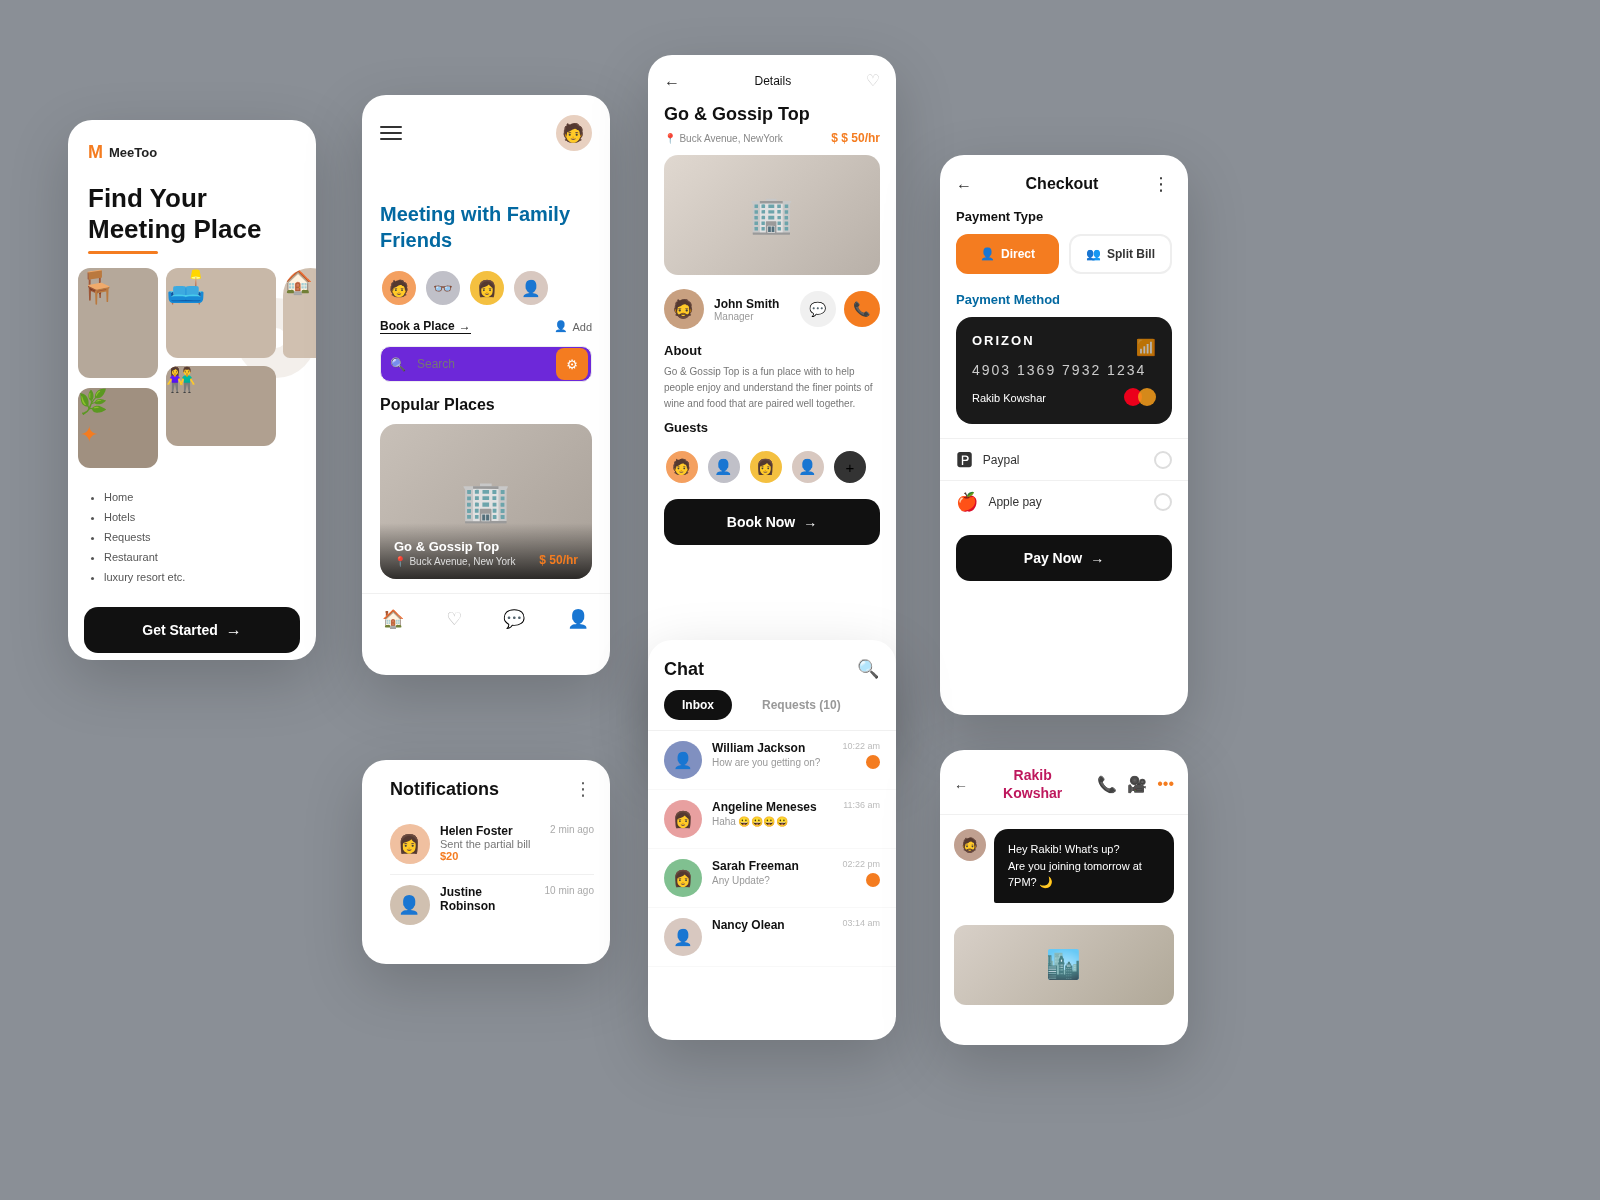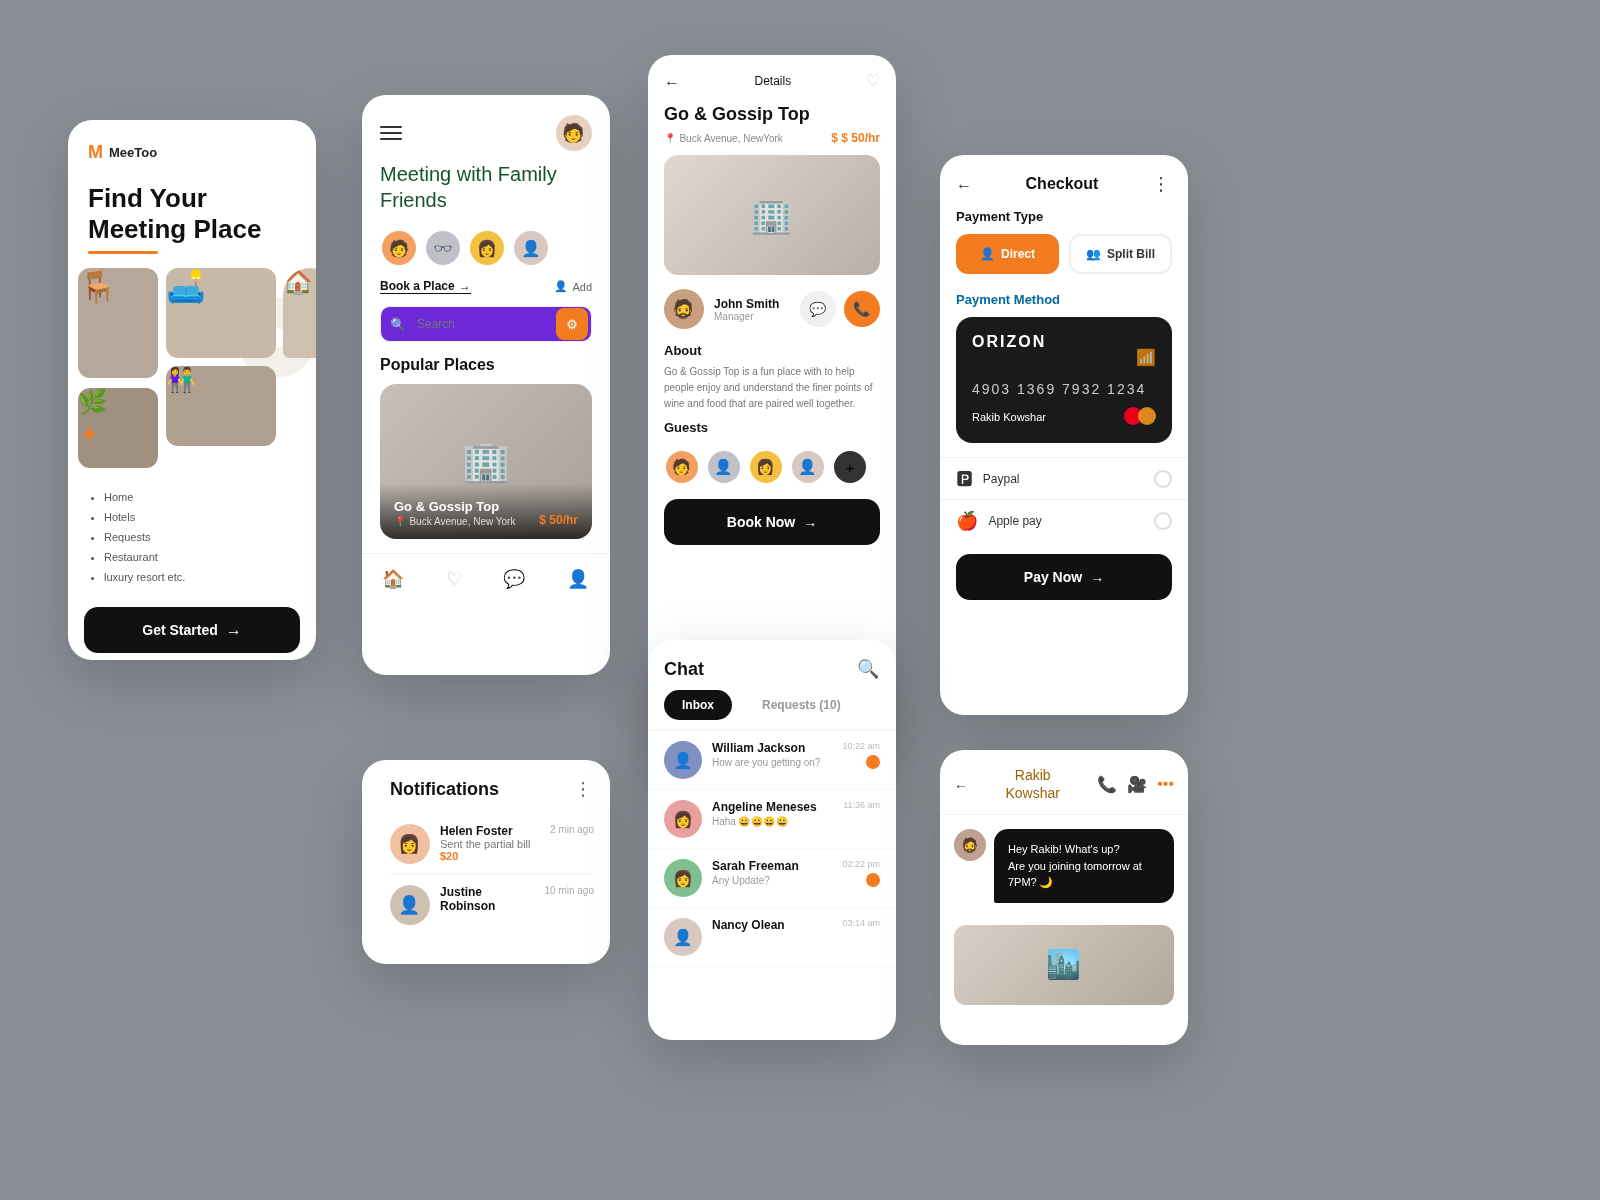--- a/index.html
+++ b/index.html
@@ -44,21 +44,21 @@
     .s1-btn { margin: 10px 16px 0; background: #111; color: #fff; border-radius: 14px; padding: 14px 20px; display: flex; align-items: center; justify-content: center; gap: 8px; font-size: 14px; font-weight: 600; }
     .s1-btn-arrow { font-size: 16px; }
 
     
     #s2 { width: 248px; height: 580px; top: 95px; left: 362px; }
     .s2-header { display: flex; justify-content: space-between; align-items: center; padding: 20px 18px 10px; }
     .s2-hamburger { display: flex; flex-direction: column; gap: 4px; }
     .s2-hamburger span { width: 22px; height: 2px; background: #333; border-radius: 2px; display: block; }
     .s2-avatar-sm { width: 36px; height: 36px; border-radius: 50%; background: #e8d0c0; overflow: hidden; display: flex; align-items: center; justify-content: center; font-size: 18px; }
     .s2-title { padding: 0 18px 16px; }
-    .s2-title h2 { font-size: 20px; font-weight: 400; color: #14532d; line-height: 1.3; }
+    .s2-title h2 { font-size: 20px; font-weight: 700; color: #0369a1; line-height: 1.3; margin-top: 40px; }
     .s2-guests { display: flex; align-items: center; gap: 6px; padding: 0 18px 12px; }
     .s2-guest-av { width: 38px; height: 38px; border-radius: 50%; border: 2px solid #fff; background: #ccc; overflow: hidden; display: flex; align-items: center; justify-content: center; font-size: 16px; }
     .s2-book { display: flex; align-items: center; justify-content: space-between; padding: 0 18px 12px; }
     .s2-book-link { font-size: 12px; font-weight: 600; color: #111; border-bottom: 1px solid #111; display: flex; align-items: center; gap: 4px; }
     .s2-add-btn { display: flex; align-items: center; gap: 4px; font-size: 11px; color: #666; }
     .s2-search { margin: 0 18px 14px; position: relative; }
     .s2-search input { width: 100%; border: 1px solid #eee; border-radius: 10px; padding: 10px 16px 10px 36px; font-size: 12px; color: #aaa; background: #6d28d9; }
     .s2-search-icon { position: absolute; left: 10px; top: 50%; transform: translateY(-50%); color: #aaa; font-size: 13px; }
     .s2-filter-btn { position: absolute; right: 4px; top: 50%; transform: translateY(-50%); width: 32px; height: 32px; background: #f47c20; border-radius: 8px; display: flex; align-items: center; justify-content: center; color: #fff; font-size: 13px; }
     .s2-section-title { padding: 0 18px 10px; font-size: 16px; font-weight: 700; color: #111; }
@@ -105,21 +105,21 @@
     .s4-back { font-size: 16px; color: #333; }
     .s4-title { font-size: 16px; font-weight: 700; color: #111; }
     .s4-dots { font-size: 18px; color: #333; letter-spacing: 2px; }
     .s4-section-label { padding: 0 16px 10px; font-size: 13px; font-weight: 700; color: #111; }
     .s4-payment-type { display: flex; gap: 10px; padding: 0 16px 18px; }
     .s4-pt-btn { flex: 1; padding: 11px 0; border-radius: 12px; display: flex; align-items: center; justify-content: center; gap: 6px; font-size: 12px; font-weight: 600; border: 2px solid #eee; }
     .s4-pt-btn.active { background: #f47c20; color: #fff; border-color: #f47c20; }
     .s4-pt-btn.inactive { background: #fff; color: #333; }
     .s4-section-label2 { padding: 0 16px 10px; font-size: 13px; font-weight: 700; color: #0369a1; }
     .s4-card { margin: 0 16px 14px; background: #1a1a1a; border-radius: 16px; padding: 16px; color: #fff; }
-    .s4-card-brand { font-size: 16px; font-weight: 800; letter-spacing: 2px; margin-bottom: 30px; }
+    .s4-card-brand { font-size: 13px; font-weight: 800; letter-spacing: 2px; margin-bottom: 14px; }
     .s4-card-wifi { float: right; font-size: 16px; opacity: 0.7; }
     .s4-card-number { font-size: 14px; letter-spacing: 2px; margin-bottom: 10px; color: #ccc; }
     .s4-card-footer { display: flex; align-items: center; justify-content: space-between; }
     .s4-card-name { font-size: 11px; }
     .s4-card-mc { width: 32px; height: 20px; position: relative; }
     .s4-mc-c1, .s4-mc-c2 { width: 18px; height: 18px; border-radius: 50%; position: absolute; top: 0; }
     .s4-mc-c1 { background: #eb001b; left: 0; }
     .s4-mc-c2 { background: #f79e1b; right: 0; opacity: 0.85; }
     .s4-method { display: flex; align-items: center; justify-content: space-between; padding: 10px 16px; border-top: 1px solid #f0f0f0; }
     .s4-method-info { display: flex; align-items: center; gap: 10px; font-size: 12px; color: #333; font-weight: 500; }
@@ -159,21 +159,21 @@
     .s6-chat-msg { font-size: 10px; color: #999; margin-top: 2px; }
     .s6-chat-right { text-align: right; }
     .s6-chat-time { font-size: 9px; color: #bbb; white-space: nowrap; }
     .s6-chat-badge { width: 14px; height: 14px; border-radius: 50%; background: #f47c20; margin-top: 4px; margin-left: auto; }
 
     
     #s7 { width: 248px; height: 295px; top: 750px; left: 940px; }
     .s7-header { display: flex; align-items: center; justify-content: space-between; padding: 16px 14px 12px; border-bottom: 1px solid #f0f0f0; }
     .s7-back { font-size: 14px; color: #333; }
     .s7-contact { text-align: center; }
-    .s7-contact-name { font-size: 14px; font-weight: 400; color: #a16207; line-height: 1.3; }
+    .s7-contact-name { font-size: 14px; font-weight: 700; color: #be185d; line-height: 1.3; }
     .s7-header-icons { display: flex; gap: 10px; }
     .s7-hdr-icon { font-size: 16px; color: #555; }
     .s7-hdr-icon.orange { color: #f47c20; }
     .s7-message-area { padding: 14px; flex: 1; }
     .s7-msg-bubble { background: #111; color: #fff; border-radius: 14px 14px 14px 2px; padding: 12px 14px; max-width: 90%; font-size: 11px; line-height: 1.5; margin-bottom: 8px; }
     .s7-scene { margin: 0 14px; border-radius: 12px; height: 80px; background: linear-gradient(135deg, #d8d0c8, #b0a898); display: flex; align-items: center; justify-content: center; font-size: 28px; color: #999; overflow: hidden; }
 
     
     .av-orange { background: #f4a060; }
     .av-gray { background: #c0c0c8; }

